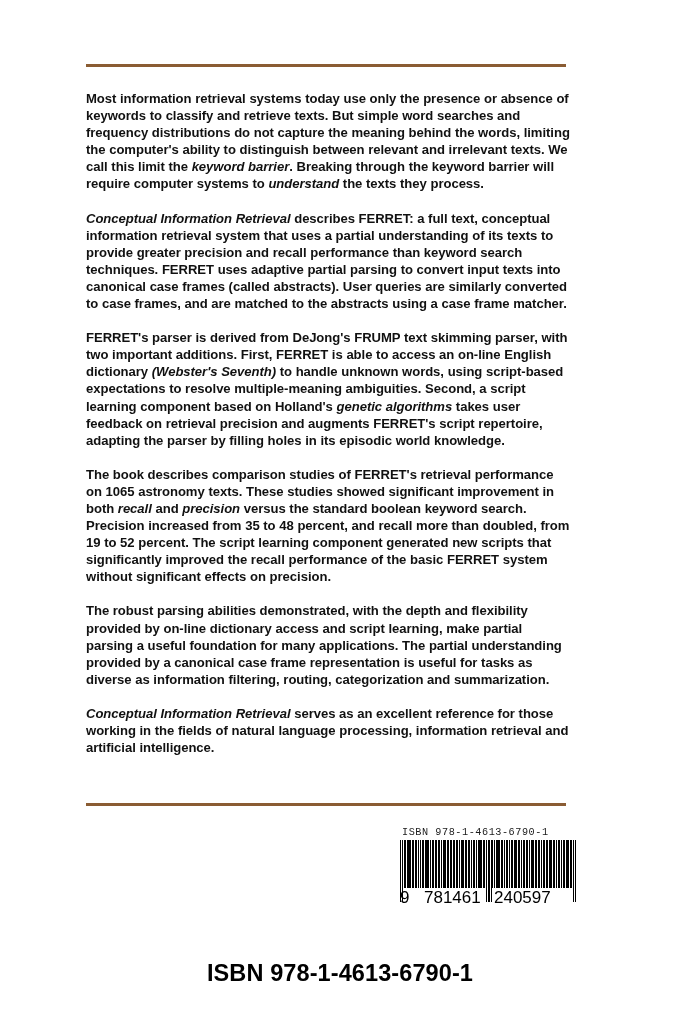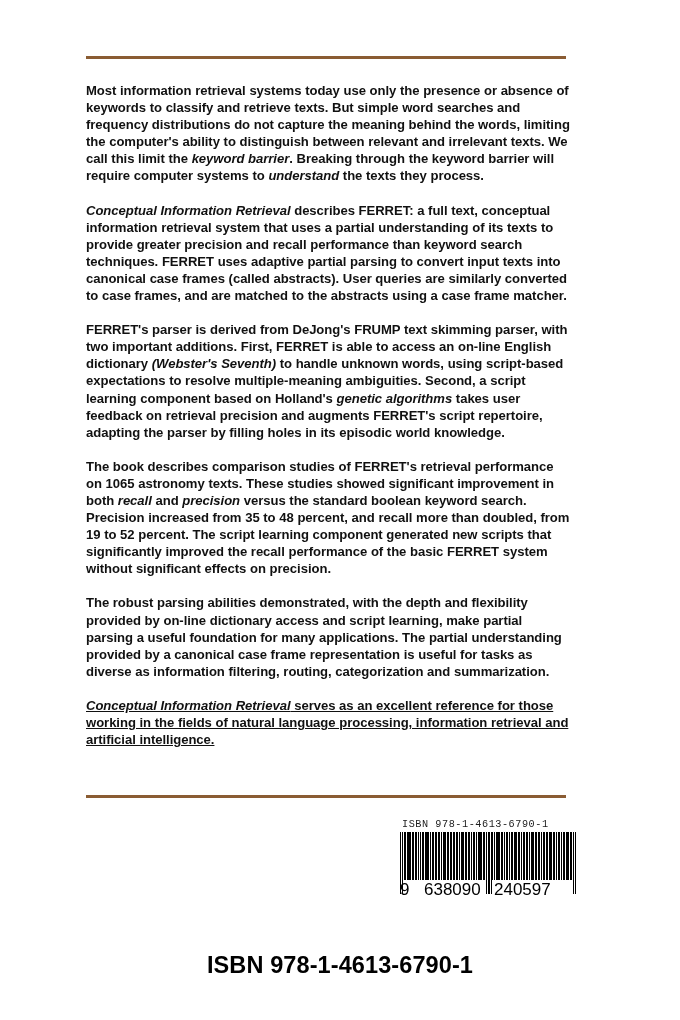--- a/index.html
+++ b/index.html
@@ -12,21 +12,21 @@
     width: 680px;
     height: 1020px;
     position: relative;
     overflow: hidden;
     font-family: "Liberation Sans", "DejaVu Sans", sans-serif;
     color: #000000;
   }
 
   #cover {
     position: absolute;
-    left: 0; top: 0;
+    left: 0; top: 8px;
     width: 680px;
     height: 844px;
     background: #ffffff;
   }
 
   
   .rule {
     position: absolute;
     left: 86px;
     width: 480px;
@@ -46,21 +46,21 @@
   #blurb p {
     margin: 0 0 17px 0;
     font-size: 13.1px;
     line-height: 17.1px;
     letter-spacing: -0.05px;
     font-weight: 600;
     color: #111111;
     text-align: left;
     word-spacing: 0.1px;
   }
-  #blurb p:last-child { margin-bottom: 8px; text-decoration: underline; }
+  #blurb p:last-child { margin-bottom: 8px; }
   #blurb i, #blurb em {
     font-style: italic;
     font-weight: 600;
   }
 
   
   #barcode-block {
     position: absolute;
     left: 398px;
     top: 819px;
@@ -253,20 +253,20 @@
         <div class="bar" style="left: 165.591px; width: 0.9px; height: 48px;"></div>
         <div class="bar" style="left: 167.484px; width: 0.9px; height: 48px;"></div>
         <div class="bar" style="left: 168.43px; width: 0.9px; height: 48px;"></div>
         <div class="bar" style="left: 170.323px; width: 0.9px; height: 48px;"></div>
         <div class="bar" style="left: 171.269px; width: 0.9px; height: 48px;"></div>
         <div class="bar" style="left: 173.161px; width: 0.9px; height: 62px;"></div>
         <div class="bar" style="left: 175.054px; width: 0.9px; height: 62px;"></div>
       </div>
     <div id="barcode-digits">
       <span class="digit-left">9</span>
-      <span class="digit-mid">638090</span>
+      <span class="digit-mid">781461</span>
       <span class="digit-right">240597</span>
     </div>
   </div>
 
   <div id="isbn-large">ISBN 978-1-4613-6790-1</div>
 
 </div>
 
 </body></html>

